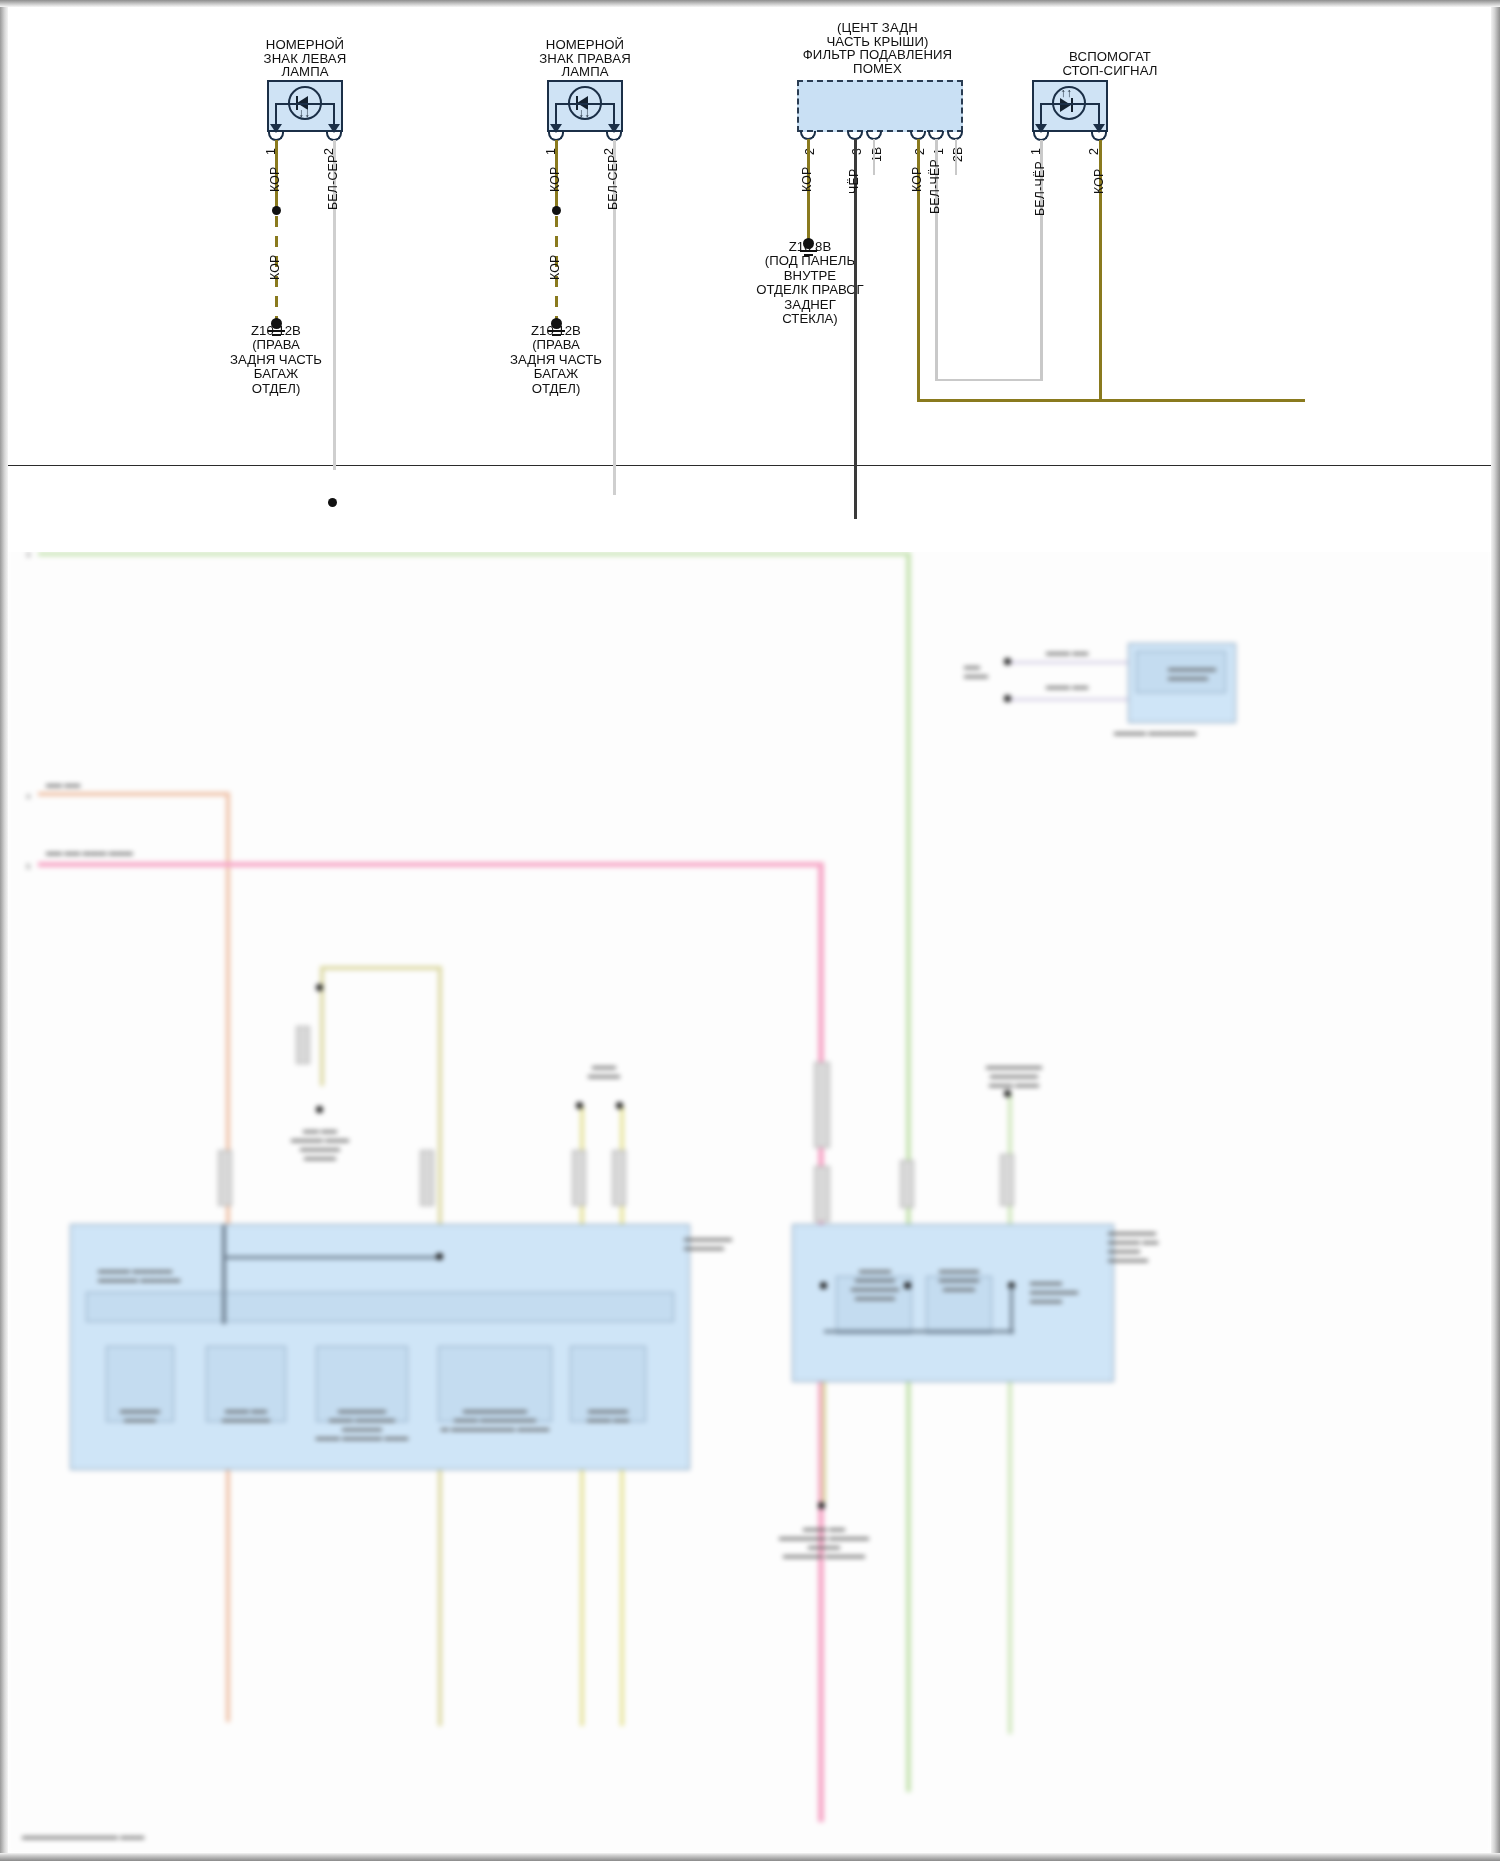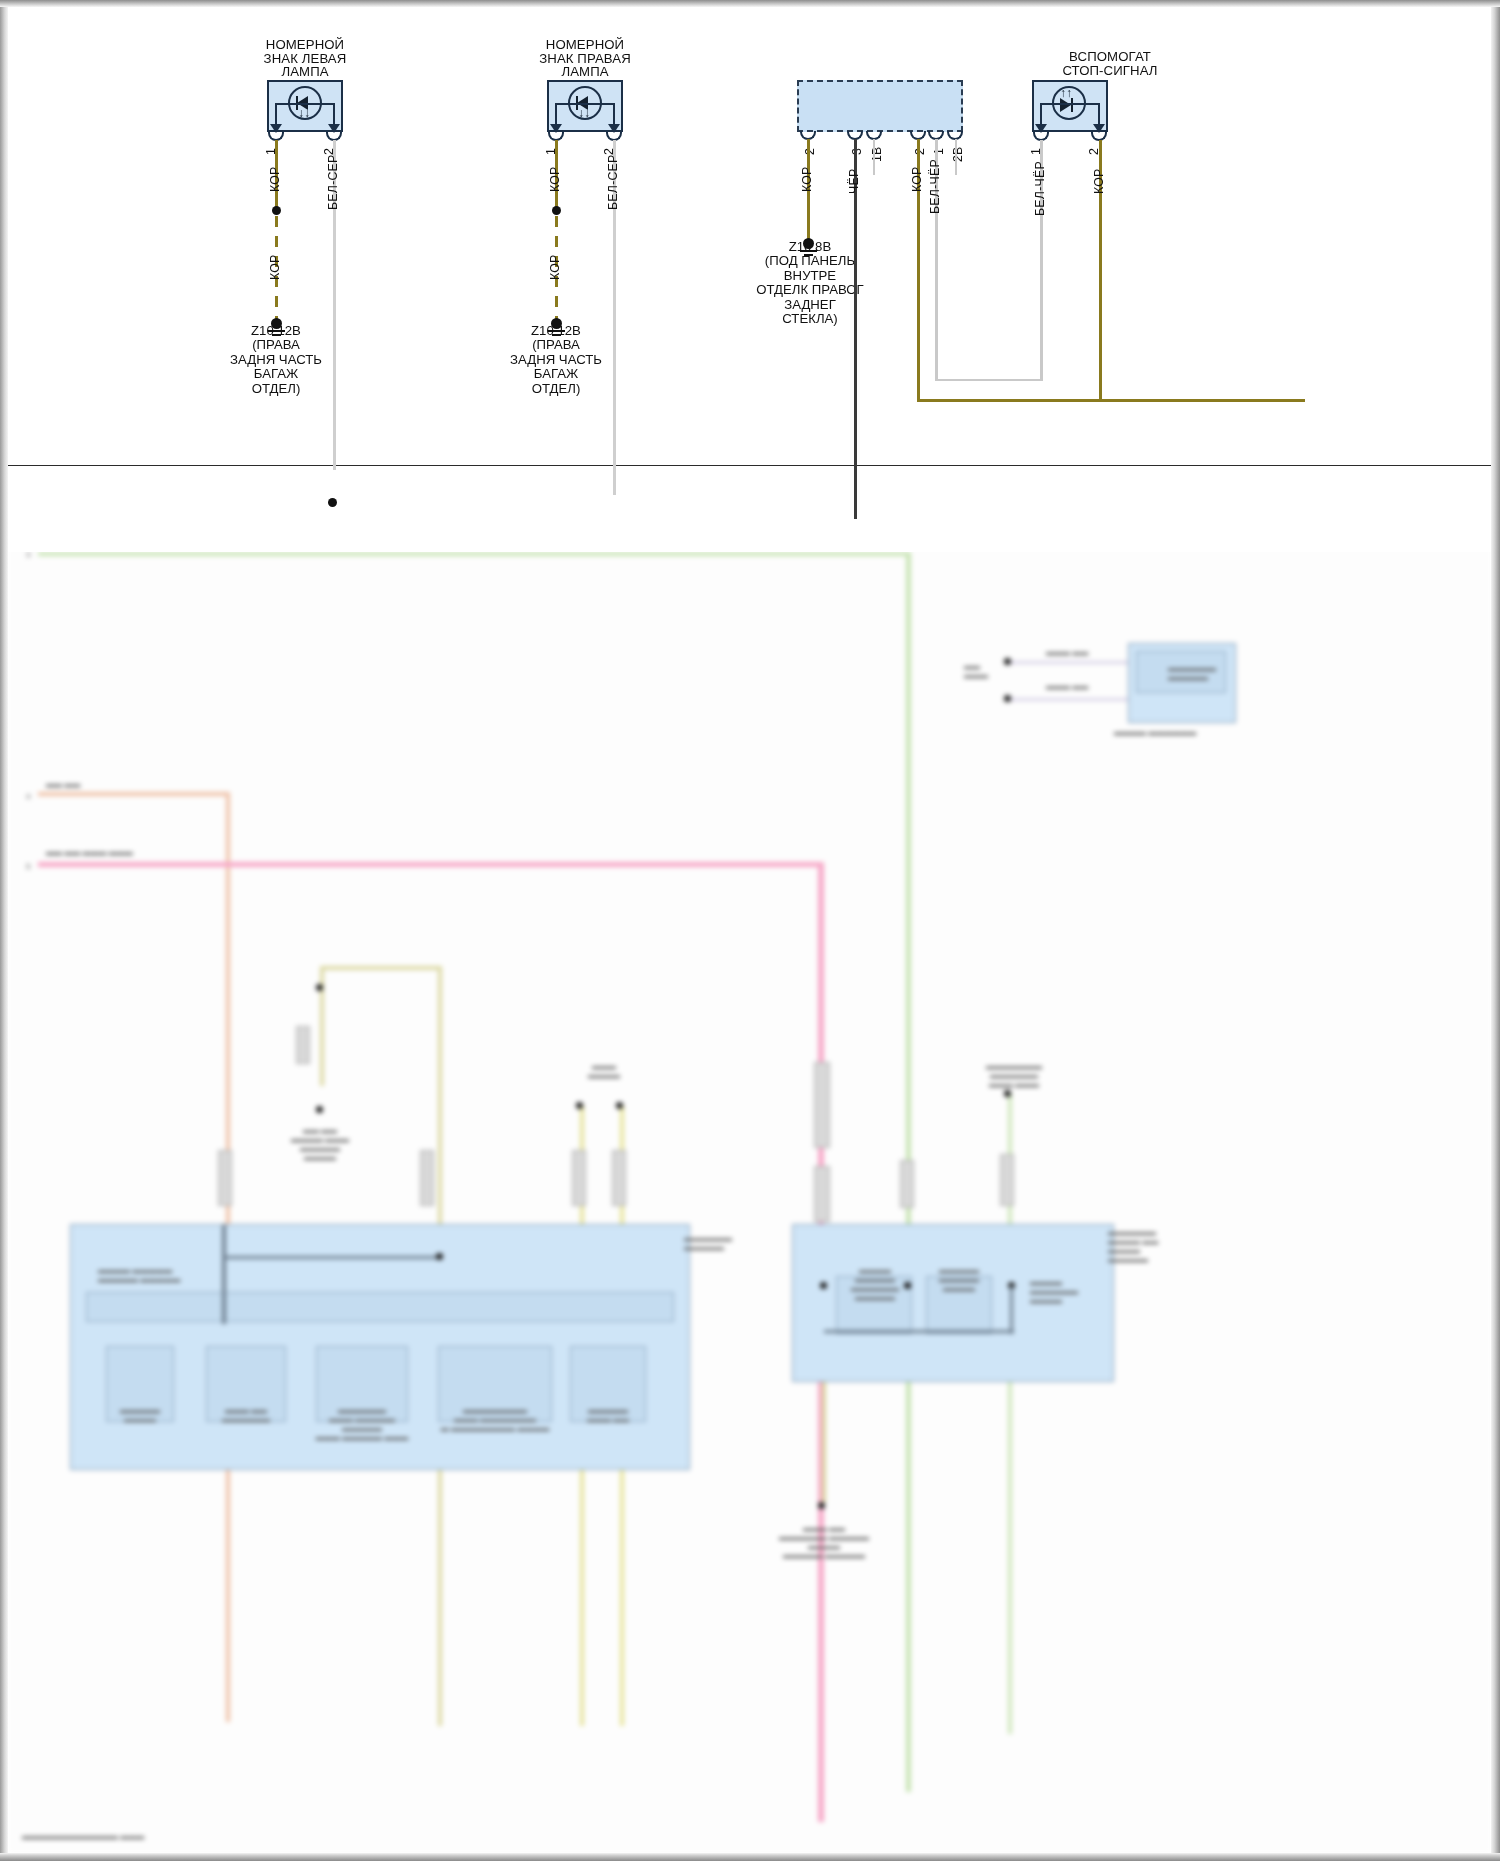--- a/index.html
+++ b/index.html
@@ -362,20 +362,24 @@
     <div class="ball"></div>
       <div class="b1"></div>
       <div class="b2"></div>
   </div>
   <div class="gnd-label" style="left:486px;top:324px;width:140px;">Z10 12B</div>
   <div class="gnd-label" style="left:486px;top:338px;width:140px;">(ПРАВА
 ЗАДНЯ ЧАСТЬ
 БАГАЖ
 ОТДЕЛ)</div>
 
+  <div class="comp-title" style="left:770px;top:21px;width:215px;">(ЦЕНТ ЗАДН
+ЧАСТЬ КРЫШИ)
+ФИЛЬТР ПОДАВЛЕНИЯ
+ПОМЕХ</div>
 
   <div class="comp-box dashed" style="left:797px;top:80px;width:166px;height:52px;"></div>
 
   <div class="conn-cup" style="left:800px;top:131px;"></div>
   <div class="conn-cup" style="left:847px;top:131px;"></div>
   <div class="conn-cup" style="left:866px;top:131px;"></div>
   <div class="conn-cup" style="left:910px;top:131px;"></div>
   <div class="conn-cup" style="left:928px;top:131px;"></div>
   <div class="conn-cup" style="left:947px;top:131px;"></div>
 

